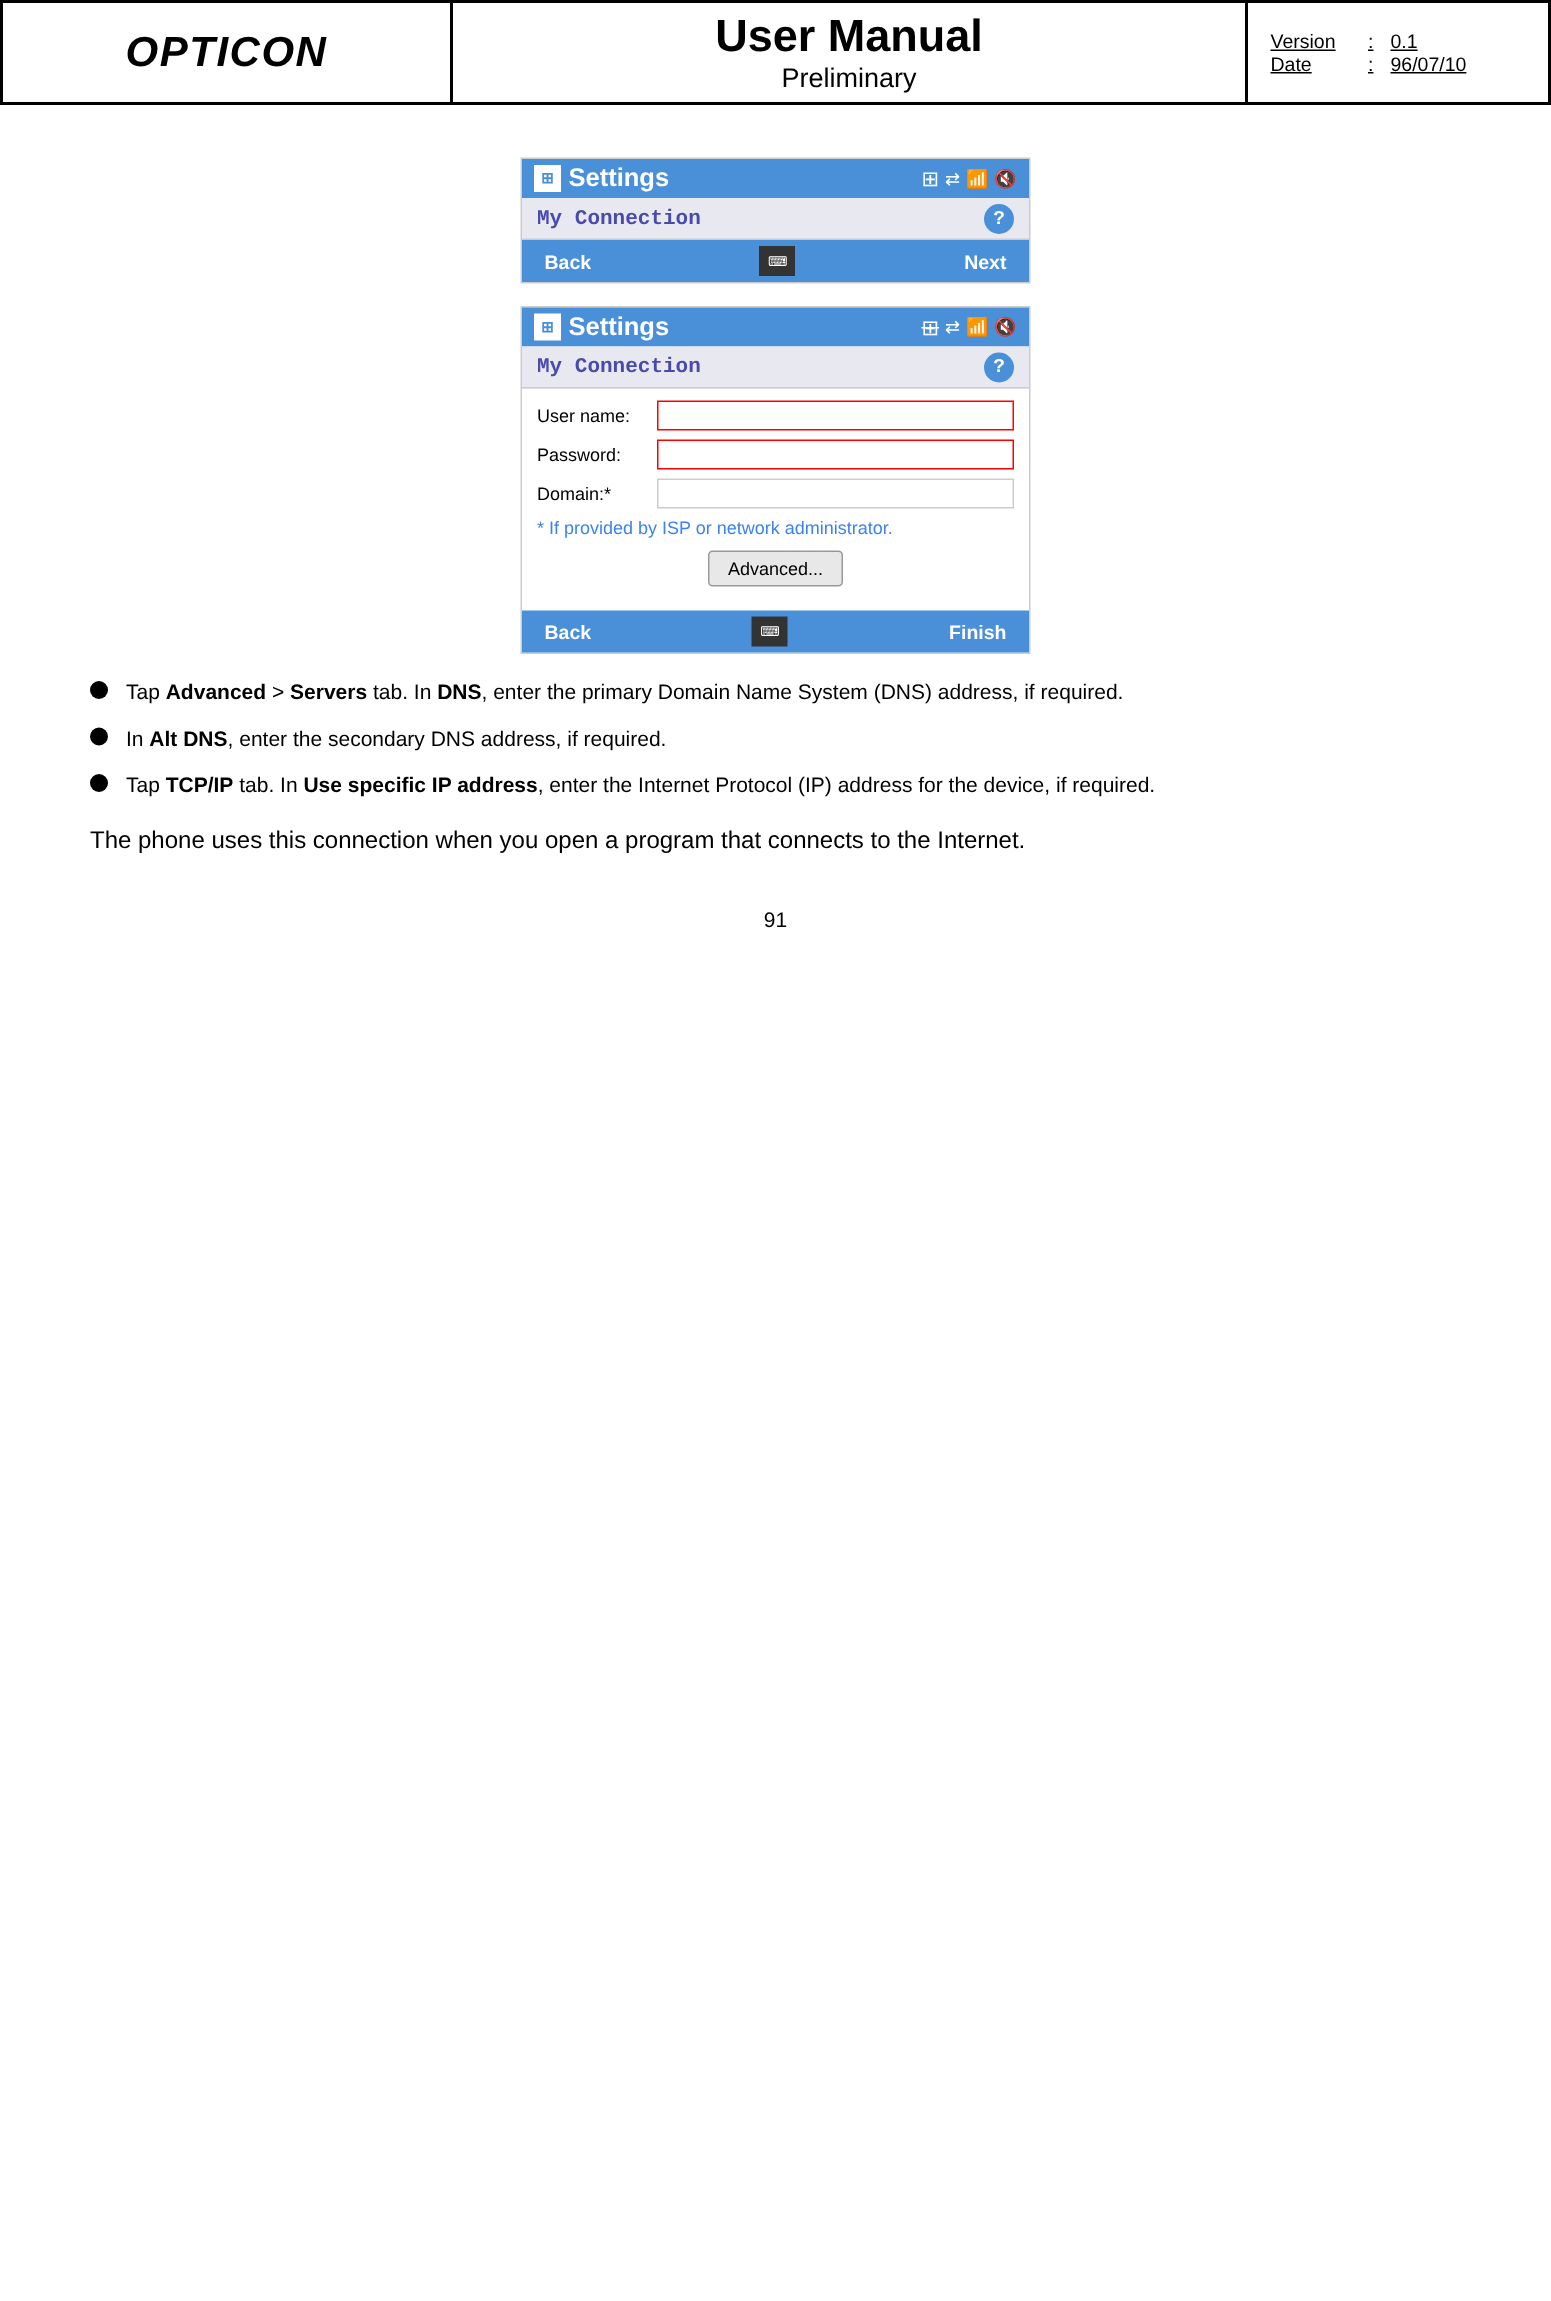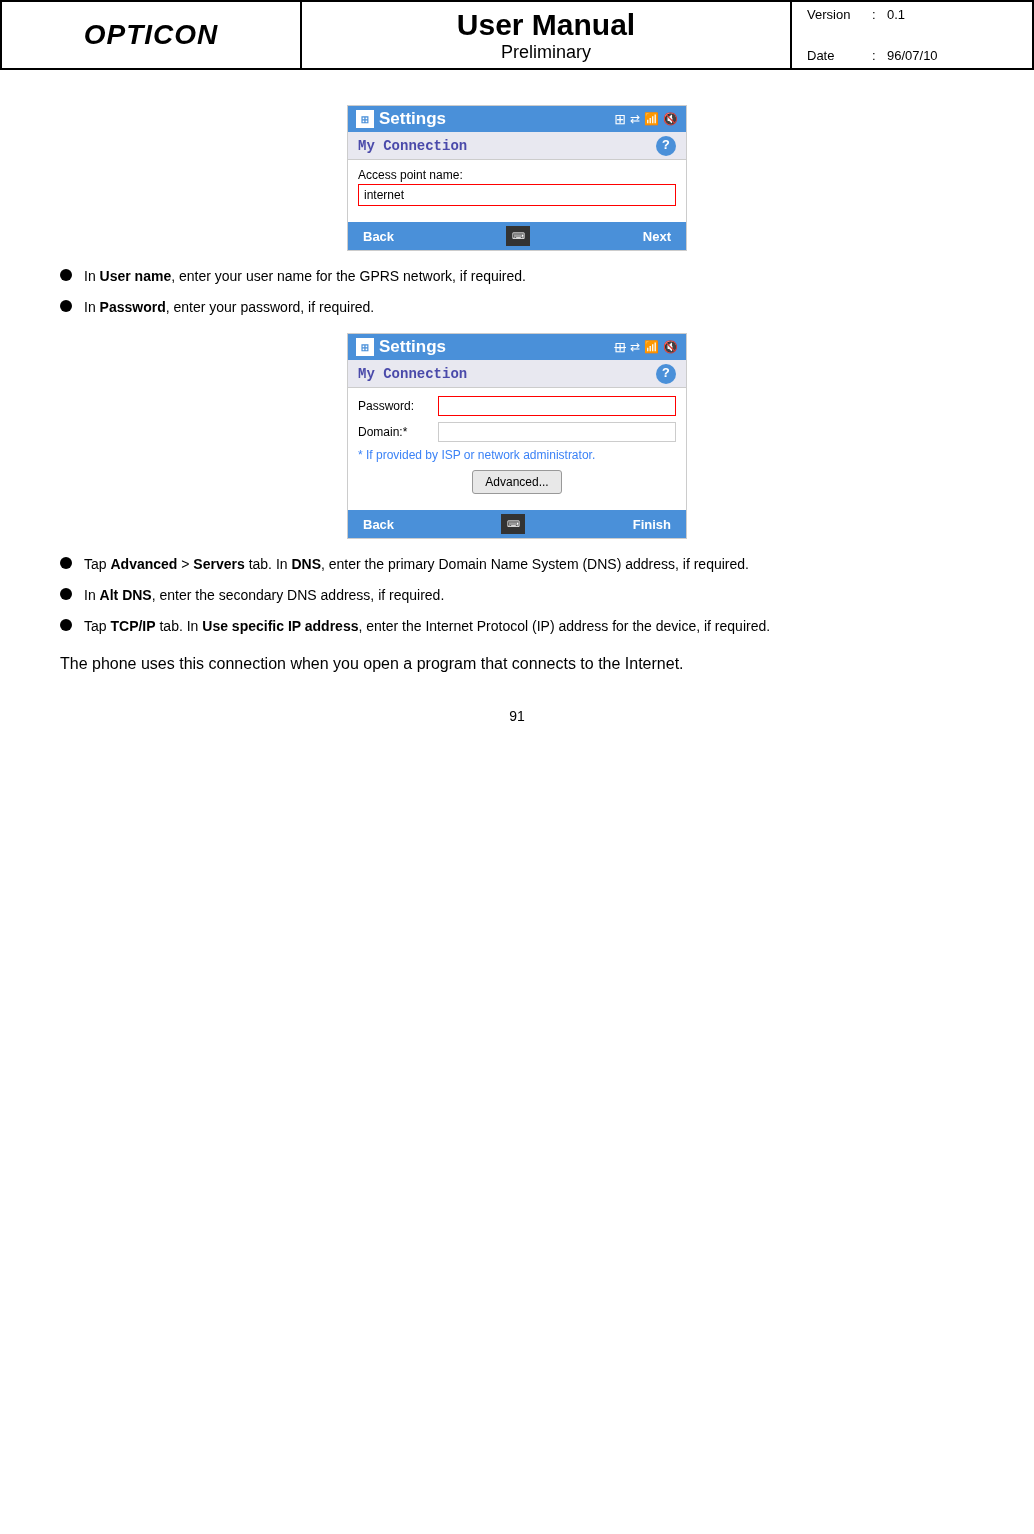--- a/index.html
+++ b/index.html
@@ -38,26 +38,27 @@
       border-right: 2px solid #000;
     }
     .header-title-main {
       font-size: 30px;
       font-weight: bold;
     }
     .header-title-sub {
       font-size: 18px;
     }
     .header-meta {
-      width: 240px;
+      width: 200px;
       display: flex;
       flex-direction: column;
-      justify-content: space-between;
+      justify-content: center;
       padding: 5px 15px;
       font-size: 13px;
+      text-decoration: underline;
     }
     .header-meta div {
       display: flex;
       gap: 5px;
     }
     .header-meta span:first-child {
       width: 60px;
     }
     .header-meta span.colon {
       width: 10px;
@@ -301,50 +302,30 @@
       </div>
     </div>
 
     <div class="phone-titlebar">
       <span class="connection-title">My Connection</span>
       <div class="help-icon">
         <span>?</span>
       </div>
     </div>
 
-    <div class="phone-body">
-      <div class="form-group">
-        <label class="form-label">Access point name:</label>
-        <input class="form-input" type="text" value="internet" style="">
-      </div>
-    </div>
 
     <div class="phone-bottombar">
       <span class="phone-btn">Back</span>
       <div class="phone-btn-icon">
         <span style="color:#fff; font-size:9px;">⌨</span>
       </div>
       <span class="phone-btn">Next</span>
     </div>
   </div>
 
-  <ul class="bullet-list">
-    <li>
-      <div class="bullet-dot"></div>
-      <span class="bullet-text">
-        In <strong>User name</strong>, enter your user name for the GPRS network, if required.
-      </span>
-    </li>
-    <li>
-      <div class="bullet-dot"></div>
-      <span class="bullet-text">
-        In <strong>Password</strong>, enter your password, if required.
-      </span>
-    </li>
-  </ul>
 
   <div class="phone-screenshot">
 
     <div class="phone-taskbar">
       <div class="phone-taskbar-left">
         <div class="windows-logo">⊞</div>
         <span class="taskbar-title">Settings</span>
       </div>
       <div class="taskbar-icons">
         <span style="font-size:14px; text-decoration: line-through;">⊞</span>
@@ -355,20 +336,24 @@
     </div>
 
     <div class="phone-titlebar">
       <span class="connection-title">My Connection</span>
       <div class="help-icon">
         <span>?</span>
       </div>
     </div>
 
     <div class="phone-body">
+      <div class="form-row">
+        <span class="form-row-label">User name:</span>
+        <input class="form-row-input" type="text" value="" style="">
+      </div>
       <div class="form-row">
         <span class="form-row-label">Password:</span>
         <input class="form-row-input" type="password" value="" style="">
       </div>
       <div class="form-row">
         <span class="form-row-label">Domain:*</span>
         <input class="form-row-input form-row-input-normal" type="text" value="" style="">
       </div>
       <div class="note-text">* If provided by ISP or network administrator.</div>
       <button class="advanced-btn">Advanced...</button>

